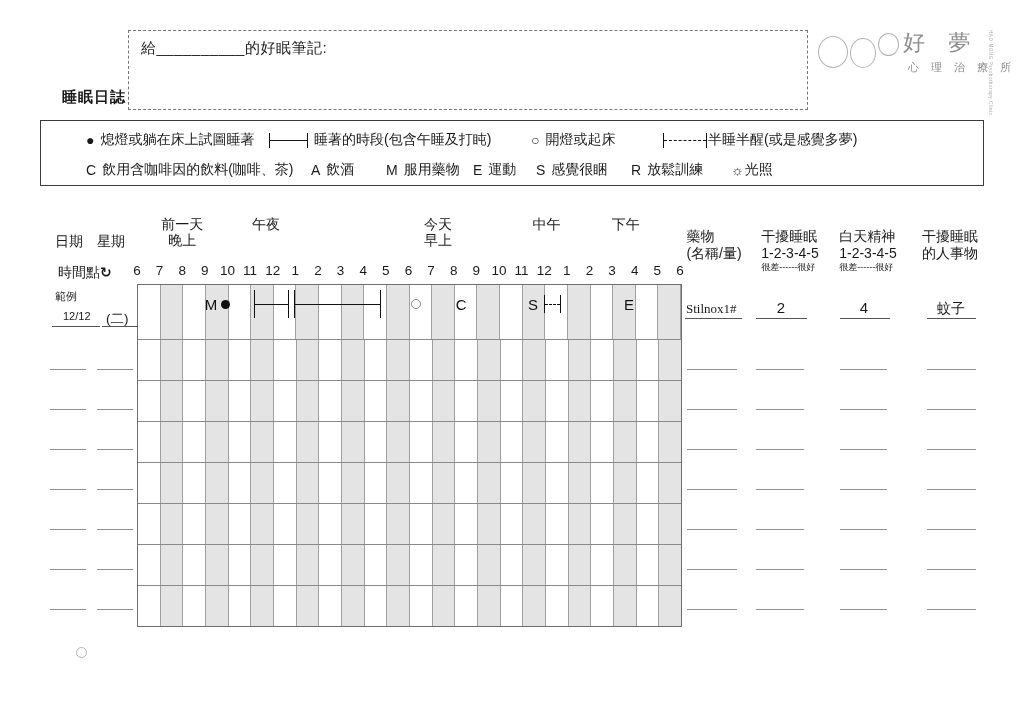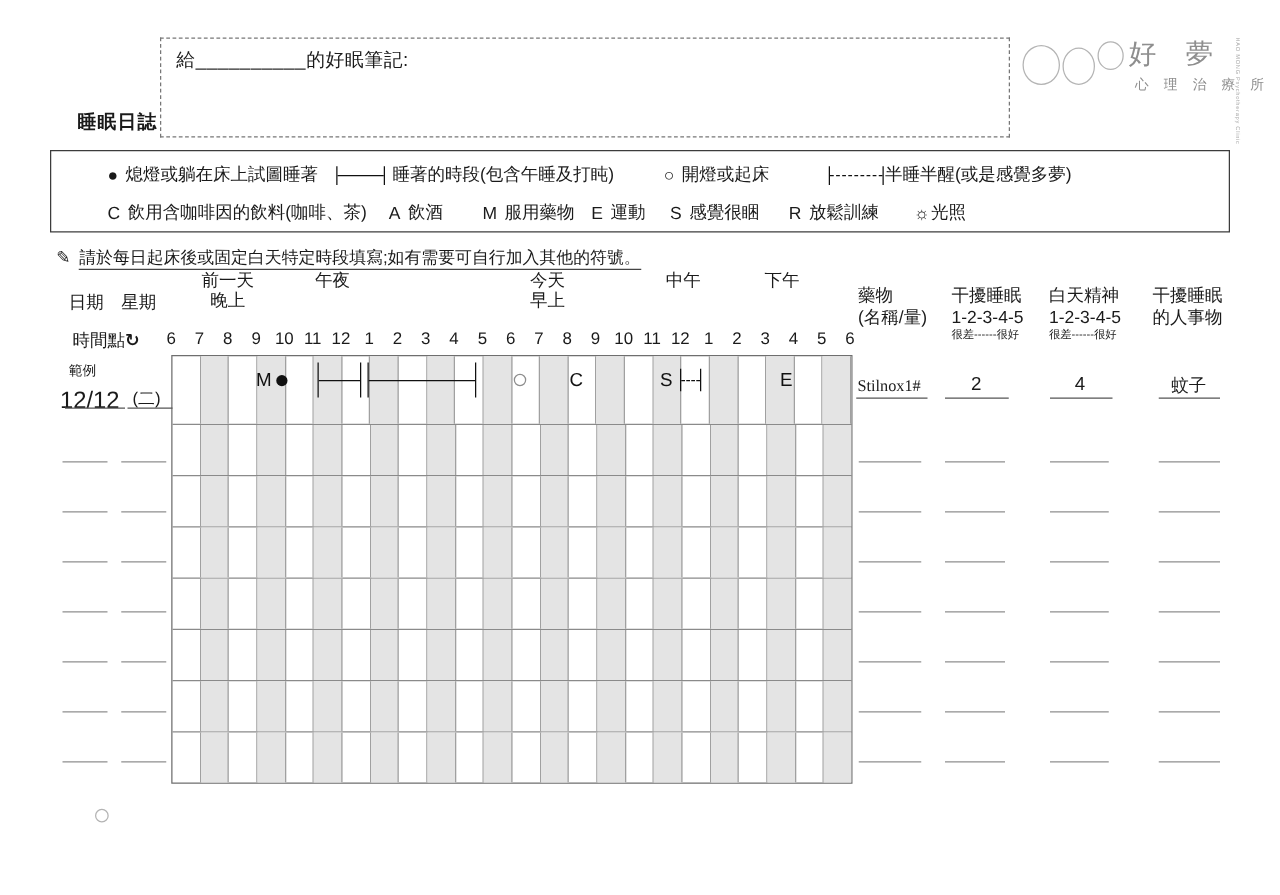--- a/index.html
+++ b/index.html
@@ -118,23 +118,20 @@
     <div class="lg-item" style="left:590px;top:40px;">
       <span class="lg-sym">R</span>
       <span>放鬆訓練</span>
     </div>
     <div class="lg-item" style="left:690px;top:40px;">
       <span class="lg-sym" style="margin-right:1px;">☼</span>
       <span>光照</span>
     </div>
   </div>
 
-  <div class="abs" id="instruction">
-    <span class="pencil">✎</span><span class="ul">請於每日起床後或固定白天特定時段填寫;如有需要可自行加入其他的符號。</span>
-  </div>
 
   <div class="abs hdr-lbl" style="left:55px;top:233px;">日期</div>
   <div class="abs hdr-lbl" style="left:97px;top:233px;">星期</div>
   <div class="abs hdr-lbl" style="left:58px;top:264px;">
     <span>時間點</span><span style="font-weight:bold;">↻</span>
   </div>
 
   <div id="periods">
       <div class="period" style="left: 182.25px;">
         <div>前一天</div>
@@ -420,21 +417,21 @@
         <div class="gcell"></div>
         <div class="gcell shade"></div>
         <div class="gcell"></div>
         <div class="gcell shade"></div>
         <div class="gcell"></div>
         <div class="gcell shade"></div>
       </div>
     </div>
 
   <div class="abs ex-txt" id="ex-label" style="left:55px;top:289px;">範例</div>
-  <div class="abs ex-txt" style="left:48px;top:310px;font-size:19px;">12/12</div>
+  <div class="abs ex-txt" style="left:63px;top:310px;font-size:11px;">12/12</div>
   <div class="ex-ul" style="left:52px;top:312px;width:48px;margin-top:14px;"></div>
   <div class="abs ex-txt" style="left:106px;top:310px;font-size:13.5px;">(二)</div>
   <div class="ex-ul" style="left:102px;top:312px;width:36px;margin-top:14px;"></div>
 
   <div class="abs ex-txt" id="ex-med" style="left:686px;top:301px;">Stilnox1#</div>
   <div class="ex-ul" style="left:685px;top:318px;width:57px;"></div>
   <div class="abs ex-txt ctr" style="left:781px;top:299px;font-size:15px;">2</div>
   <div class="ex-ul" style="left:756px;top:318px;width:51px;"></div>
   <div class="abs ex-txt ctr" style="left:864px;top:299px;font-size:15px;">4</div>
   <div class="ex-ul" style="left:840px;top:318px;width:50px;"></div>

